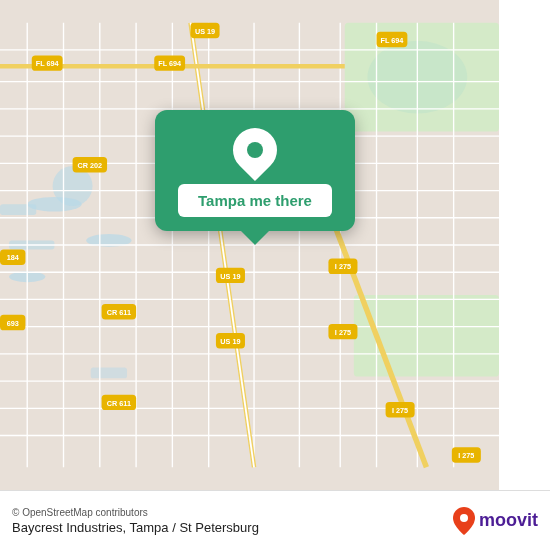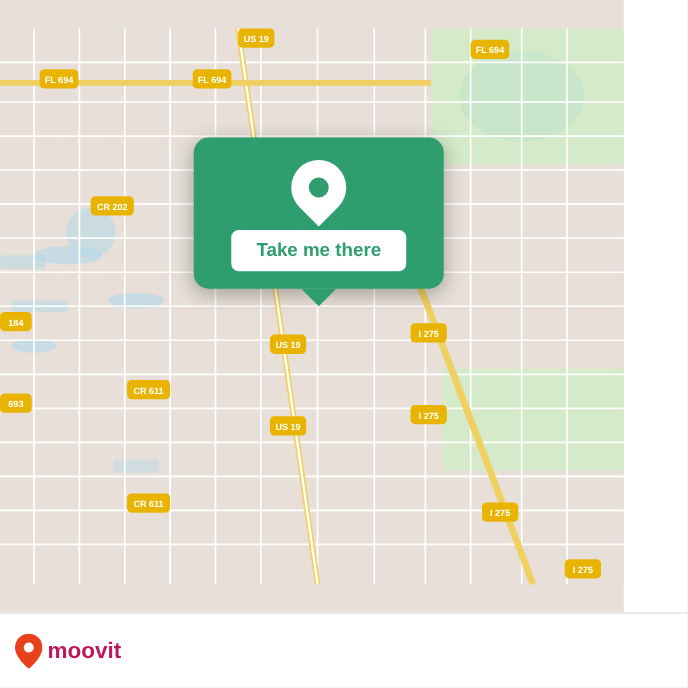--- a/index.html
+++ b/index.html
@@ -58,21 +58,21 @@
 
     .moovit-logo {
       display: flex;
       align-items: center;
       gap: 4px;
     }
 
     .moovit-text {
       font-size: 18px;
       font-weight: bold;
-      color: #be185d;
+      color: #4c1d95;
     }
 
     
     #popup-card {
       position: absolute;
       top: 110px;
       left: 155px;
       width: 200px;
       background: #2e9e6e;
       border-radius: 12px;
@@ -229,25 +229,29 @@
     <text x="441" y="430" text-anchor="middle" font-size="8" font-weight="bold" fill="#fff">I 275</text>
 
     <rect x="498" y="468" width="32" height="17" rx="4" fill="#e8b400"></rect>
     <text x="514" y="480" text-anchor="middle" font-size="8" font-weight="bold" fill="#fff">I 275</text>
   </svg>
 
   <div id="popup-card">
     <div class="pin-icon">
       <div class="pin-icon-inner"></div>
     </div>
-    <button class="take-me-there-btn">Take me there</button>
+    <button class="take-me-there-btn">Tampa me there</button>
   </div>
 </div>
 
 <div id="bottom-bar">
+  <div class="bottom-left">
+    <span class="osm-credit">© OpenStreetMap contributors</span>
+    <span class="location-name">Baycrest Industries, Tampa / St Petersburg</span>
+  </div>
 
   <div class="moovit-logo">
     <svg width="22" height="28" viewBox="0 0 22 28">
       <path d="M11 0 C4.9 0 0 4.9 0 11 C0 19.25 11 28 11 28 C11 28 22 19.25 22 11 C22 4.9 17.1 0 11 0Z" fill="#e8401a"></path>
       <circle cx="11" cy="11" r="4" fill="#fff"></circle>
     </svg>
     <span class="moovit-text">moovit</span>
   </div>
 </div>
 

